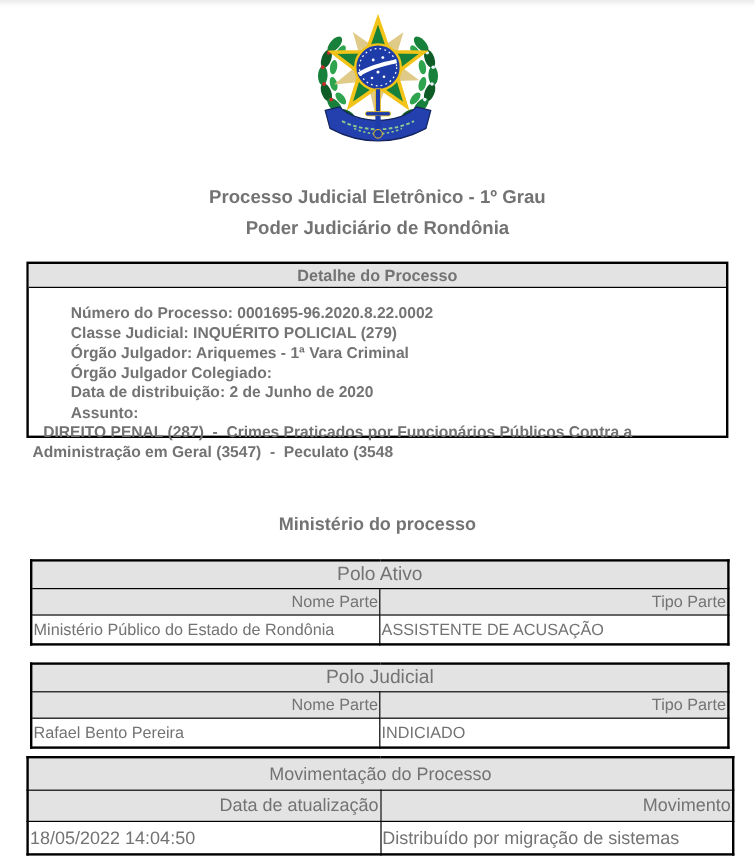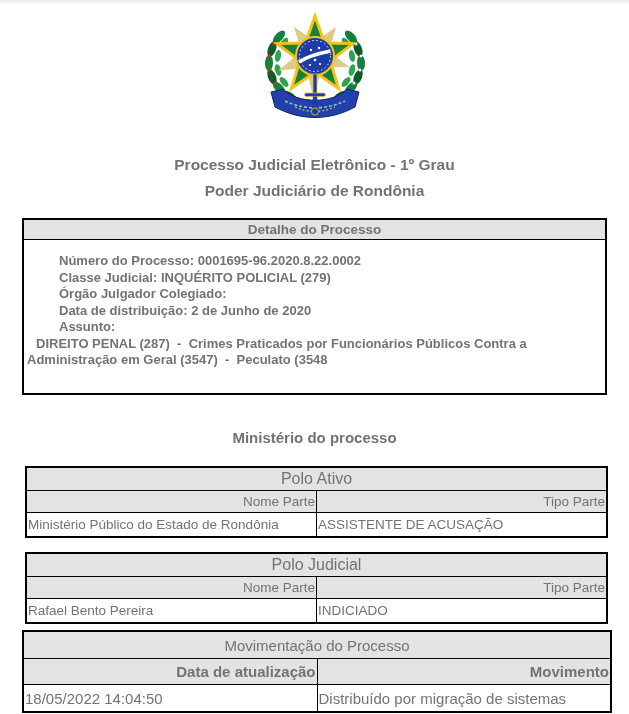--- a/index.html
+++ b/index.html
@@ -21,21 +21,21 @@
     position: absolute; top: 8px; left: 50%; transform: translateX(-50%);
     width: 132px; height: 112px;
   }
   
   .titles {
     position: absolute; top: 152px; left: 0; width: 100%;
     text-align: center; font-weight: bold; font-size: 15.5px; line-height: 26px;
   }
   
   .detail-box {
-    position: absolute; top: 218px; left: 22px; width: 585px; height: 177px;
+    position: absolute; top: 218px; left: 22px; width: 585px; height: 147px;
     border: 2px solid #000; box-sizing: border-box; background: #fff;
   }
   .detail-box .box-header {
     background: #e3e3e3; border-bottom: 1px solid #000;
     text-align: center; font-weight: bold; font-size: 13.5px;
     height: 19px; line-height: 19px;
   }
   .detail-box .box-body { padding-top: 13px; }
   .detail-line {
     padding-left: 35px; font-weight: bold; font-size: 13px; line-height: 16.5px;
@@ -64,21 +64,21 @@
   table.doc-table td         { text-align: left; }
 
   table.ptable { left: 25px; width: 583px; font-size: 13.5px; }
   table.ptable th.t-title { height: 20px; font-size: 16px; }
   table.ptable th.t-col   { height: 19px; }
   table.ptable td         { height: 21px; }
   table.ptable .c1 { width: 49.4%; }
 
   table.mtable { left: 22px; width: 590px; font-size: 15px; }
   table.mtable th.t-title { height: 24px; font-size: 15px; }
-  table.mtable th.t-col   { height: 23px; font-weight: bold; }
+  table.mtable th.t-col   { height: 23px; }
   table.mtable td         { height: 24px; }
   table.mtable .c1 { width: 50%; }
 
   .t1 { top: 466px; }
   .t2 { top: 552px; }
   .t3 { top: 630px; }
 </style>
 </head>
 <body>
 
@@ -153,20 +153,21 @@
   <div class="titles">
     <div>Processo Judicial Eletrônico - 1º Grau</div>
     <div>Poder Judiciário de Rondônia</div>
   </div>
 
   <div class="detail-box">
     <div class="box-header">Detalhe do Processo</div>
     <div class="box-body">
       <div class="detail-line">Número do Processo: 0001695-96.2020.8.22.0002</div>
       <div class="detail-line">Classe Judicial: INQUÉRITO POLICIAL (279)</div>
+      <div class="detail-line">Órgão Julgador: Ariquemes - 1ª Vara Criminal</div>
       <div class="detail-line">Órgão Julgador Colegiado:</div>
       <div class="detail-line">Data de distribuição: 2 de Junho de 2020</div>
       <div class="detail-line">Assunto:</div>
       <p class="assunto-text">DIREITO PENAL (287)  -  Crimes Praticados por Funcionários Públicos Contra a Administração em Geral (3547)  -  Peculato (3548</p>
     </div>
   </div>
 
   <h2 class="info-heading">Ministério do processo</h2>
 
   <table class="doc-table ptable t1">

